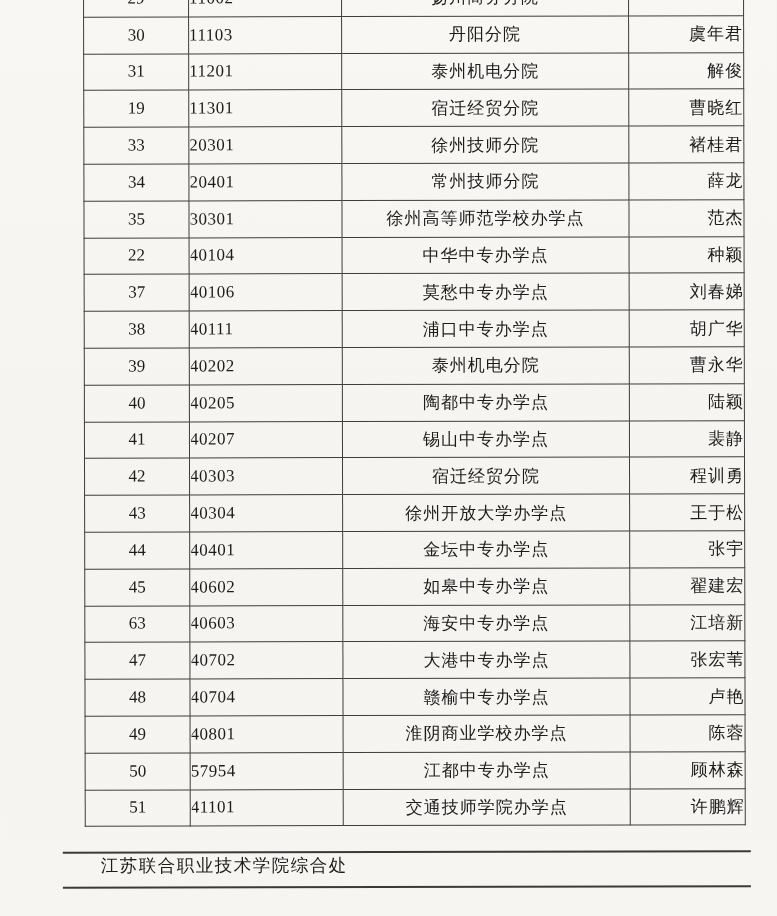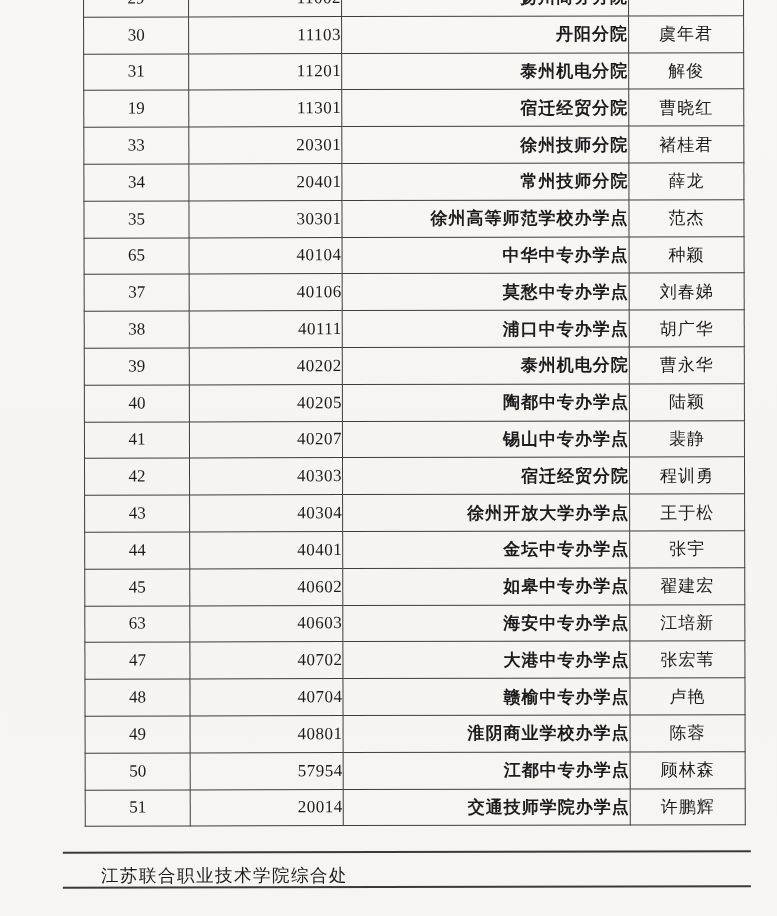--- a/index.html
+++ b/index.html
@@ -33,37 +33,37 @@
   table.doc-table td {
     border: 1.5px solid #3d3d3d;
     height: 35.8px;
     padding: 0;
     font-size: 17px;
     color: #1c1c1c;
     overflow: hidden;
     white-space: nowrap;
   }
   td.c-num    { width: 104px; text-align: center; margin-top: 16px; }
-  td.c-code   { width: 152px; text-align: right; letter-spacing: 0.5px; }
-  td.c-name   { width: 286px; text-align: right; padding-left: 15px; letter-spacing: 1px; font-weight: bold; }
-  td.c-person { width: 114px; text-align: center; letter-spacing: 1px; border-radius: 12px; }
+  td.c-code   { width: 152px; text-align: left; letter-spacing: 0.5px; border-radius: 13px; }
+  td.c-name   { width: 286px; text-align: center; padding-left: 15px; letter-spacing: 1px; }
+  td.c-person { width: 114px; text-align: right; letter-spacing: 1px; border-radius: 12px; }
 
   .footer {
     position: absolute;
     left: 62px;
     top: 851px;
     width: 688px;
     height: 33px;
     border-top: 2px solid #3a3a3a;
     border-bottom: 2px solid #3a3a3a;
   }
   .footer-issuer {
     position: absolute;
     left: 38px;
-    top: 10px;
+    top: 0;
     font-size: 17.5px;
     letter-spacing: 1.5px;
     color: #1b1b1b;
   }
   .footer-date {
     position: absolute;
     left: 446px;
     top: 4px;
     font-size: 18.5px;
     letter-spacing: 1px;
@@ -114,21 +114,21 @@
             <td class="c-name">常州技师分院</td>
             <td class="c-person">薛龙</td>
           </tr>
           <tr>
             <td class="c-num">35</td>
             <td class="c-code">30301</td>
             <td class="c-name">徐州高等师范学校办学点</td>
             <td class="c-person">范杰</td>
           </tr>
           <tr>
-            <td class="c-num">65</td>
+            <td class="c-num">22</td>
             <td class="c-code">40104</td>
             <td class="c-name">中华中专办学点</td>
             <td class="c-person">种颖</td>
           </tr>
           <tr>
             <td class="c-num">37</td>
             <td class="c-code">40106</td>
             <td class="c-name">莫愁中专办学点</td>
             <td class="c-person">刘春娣</td>
           </tr>
@@ -205,21 +205,21 @@
             <td class="c-person">陈蓉</td>
           </tr>
           <tr>
             <td class="c-num">50</td>
             <td class="c-code">57954</td>
             <td class="c-name">江都中专办学点</td>
             <td class="c-person">顾林森</td>
           </tr>
           <tr>
             <td class="c-num">51</td>
-            <td class="c-code">20014</td>
+            <td class="c-code">41101</td>
             <td class="c-name">交通技师学院办学点</td>
             <td class="c-person">许鹏辉</td>
           </tr>
         </tbody>
     </table>
   </div>
 
   <div class="footer">
     <span class="footer-issuer">江苏联合职业技术学院综合处</span>
   </div>

